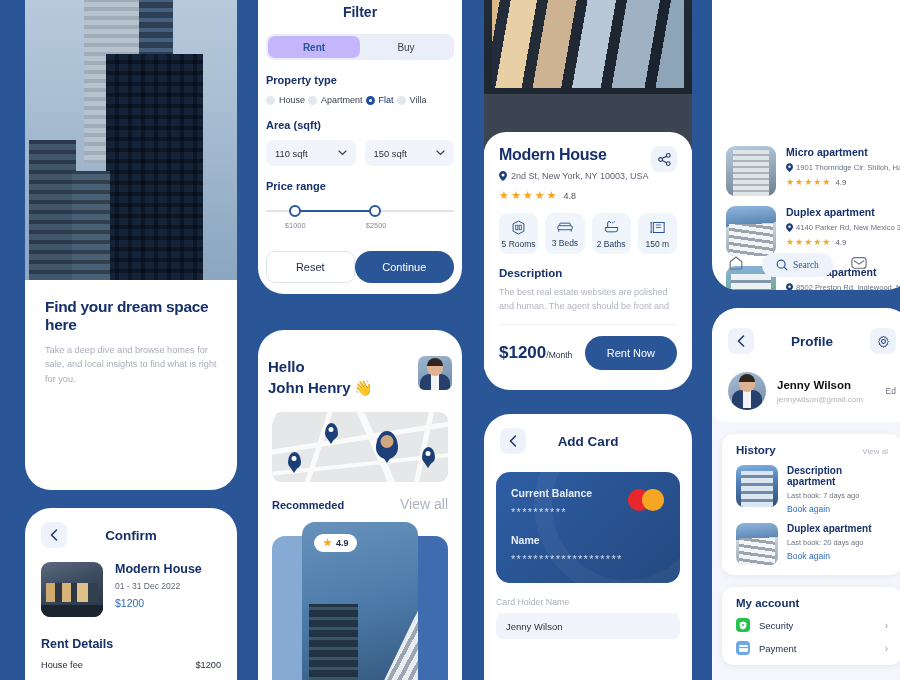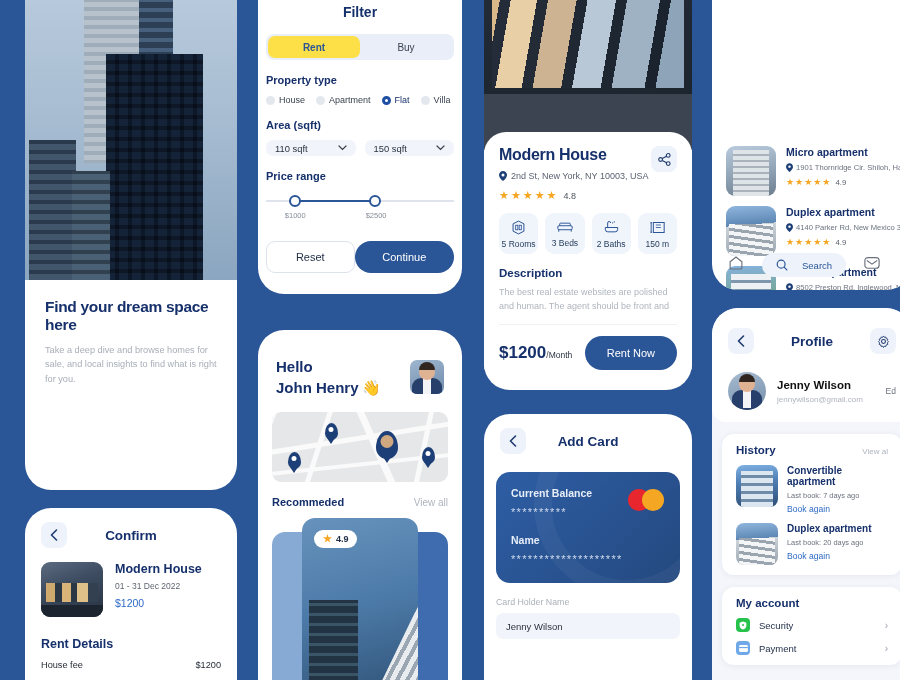--- a/index.html
+++ b/index.html
@@ -66,46 +66,46 @@
     font-size:9.2px; color:#262d38; }
   .cf-line b { font-weight:normal; }
 
   
   #scr-filter { left:258px; top:-50px; width:204px; height:344px; }
   .fl-title { text-align:center; font-size:14px; font-weight:bold; color:#16306b; padding-top:54px; }
   .seg { margin:14px 8px 0; height:26px; background:#e9eef8; border-radius:8px;
     display:flex; padding:2px; }
   .seg div { flex:1; display:flex; align-items:center; justify-content:center;
     font-size:10px; border-radius:7px; cursor:pointer; color:#3a4252; }
-  .seg .on { background:#fde047; color:#2a5597; font-weight:bold; }
+  .seg .on { background:#c4b5fd; color:#2a5597; font-weight:bold; }
   .fl-lab { font-size:11px; font-weight:bold; color:#16306b; margin:14px 8px 0; }
-  .radios { display:flex; gap:11px; margin:9px 8px 0; align-items:center; }
+  .radios { display:flex; gap:3px; margin:9px 8px 0; align-items:center; }
   .radio { display:flex; align-items:center; gap:4px; font-size:9px; color:#3b424e; cursor:pointer; }
   .radio i { width:9px; height:9px; border-radius:50%; background:#e3e7ee; display:block; flex:none; }
   .radio.on i { background:#fff; border:3px solid #1e4fa3; }
   .radio.on { color:#16306b; }
   .selrow { display:flex; gap:9px; margin:9px 8px 0; }
-  .sel { flex:1; height:16px; background:#f1f4fa; border-radius:7px;
+  .sel { flex:1; height:26px; background:#f1f4fa; border-radius:7px;
     display:flex; align-items:center; justify-content:space-between;
     padding:0 9px; font-size:9.4px; color:#2a3340; cursor:pointer; }
   .sliderwrap { margin:12px 8px 0; position:relative; height:14px; }
   .strack { position:absolute; top:6px; left:0; right:0; height:2px; background:#dfe4ec; }
   .sfill { position:absolute; top:6px; height:2px; background:#2a5597; }
   .knob { position:absolute; top:1px; width:12px; height:12px; border-radius:50%;
     border:2px solid #2a5597; background:#fff; cursor:pointer; }
   .slabels { position:relative; height:14px; margin:3px 8px 0; }
   .slabels span { position:absolute; font-size:7.5px; color:#868d99; }
   .fl-btns { display:flex; gap:0; margin:16px 8px 0; }
   .btn-o { flex:1; height:32px; border:1px solid #dde3ec; border-radius:9px; background:#fff;
     font-size:11px; color:#1d2b45; cursor:pointer; }
   .btn-f { flex:1.15; height:32px; border:none; border-radius:16px; background:#2a5597;
     color:#fff; font-size:11px; cursor:pointer; }
 
   #scr-hello { left:258px; top:330px; width:204px; height:400px; }
-  .hl-top { display:flex; align-items:center; justify-content:space-between; padding:26px 18px 0; }
+  .hl-top { display:flex; align-items:flex-start; justify-content:space-between; padding:26px 10px 0; }
   .hl-h1 { font-size:15px; font-weight:bold; color:#16306b; line-height:1.42; }
   .hl-ava { width:34px; height:34px; border-radius:7px; overflow:hidden; flex:none;
     background:linear-gradient(160deg,#9fb6cf,#6d8bab); position:relative; }
   .face { position:absolute; left:50%; transform:translateX(-50%); }
   .face .head { position:absolute; left:-8px; top:4px; width:16px; height:16px;
     border-radius:50%; background:#e0b294; }
   .face .hair { position:absolute; left:-8px; top:2px; width:16px; height:8px;
     border-radius:8px 8px 0 0; background:#30261f; }
   .face .body { position:absolute; left:-15px; top:18px; width:30px; height:20px;
     border-radius:9px 9px 0 0; background:#27406b; }
@@ -117,21 +117,21 @@
     border-radius:50% 50% 50% 50%/60% 60% 40% 40%; }
   .pin::after { content:""; position:absolute; left:50%; top:4px; transform:translateX(-50%);
     width:5px; height:5px; border-radius:50%; background:#fff; }
   .pin.big { width:22px; height:28px; }
   .pin.big::after { width:13px; height:13px; top:4px; background:#cfa87f; }
   .pin .tip { position:absolute; left:50%; bottom:-4px; transform:translateX(-50%);
     border-left:4px solid transparent; border-right:4px solid transparent; border-top:6px solid #1d3f77;}
   .rec-row { display:flex; justify-content:space-between; align-items:baseline;
     padding:14px 14px 0; }
   .rec-t { font-size:11px; font-weight:bold; color:#16306b; }
-  .rec-v { font-size:10px; color:#aeb4be; cursor:pointer; }
+  .rec-v { font-size:14px; color:#aeb4be; cursor:pointer; }
   .cards3 { position:relative; margin:10px 14px 0; height:200px; }
   .c3 { position:absolute; border-radius:13px; }
   .c3.back-l { left:0; top:14px; width:50px; height:175px; background:#87aad4; }
   .c3.back-r { right:0; top:14px; width:50px; height:175px; background:#3f6cae; }
   .c3.front { left:30px; right:30px; top:0; height:195px; overflow:hidden;
     background:linear-gradient(165deg,#6792bd 0%,#4c7aa8 45%,#2b4c6e 100%); }
   .c3 .bldg { position:absolute; left:6%; bottom:0; width:42%; height:58%;
     background:repeating-linear-gradient(0deg,#223344 0 7px,#3a5468 7px 10px); }
   .c3 .bldg2 { position:absolute; right:0; bottom:0; width:54%; height:72%;
     background:repeating-linear-gradient(118deg,#e9ecef 0 5px,#9aa6b2 5px 9px);
@@ -191,22 +191,22 @@
   #scr-list { left:712px; top:-150px; width:200px; height:440px; }
   .li { display:flex; gap:10px; padding:10px 14px 0; }
   .li-th { width:50px; height:50px; border-radius:9px; flex:none; overflow:hidden; position:relative; }
   .li-n { font-size:10.5px; font-weight:bold; color:#16306b; }
   .li-a { display:flex; align-items:center; gap:3px; margin-top:5px; font-size:7.6px;
     color:#6b727e; white-space:nowrap; }
   .li-r { display:flex; align-items:center; gap:1px; margin-top:5px; font-size:7.8px; color:#5a606b; }
   .li-r .star { font-size:9px; }
   .navbar { position:absolute; left:0; right:0; bottom:0; height:50px;
     display:flex; align-items:center; gap:18px; padding:0 16px; }
-  .nav-pill { display:flex; align-items:center; gap:14px; background:#eef3fb;
-    border-radius:14px; padding:6px 14px; font-size:9.5px; color:#2a5597; cursor:pointer; }
+  .nav-pill { display:flex; align-items:center; gap:5px; background:#eef3fb;
+    border-radius:14px; padding:6px 14px; font-size:9.5px; color:#2a5597; cursor:pointer;font-family:Liberation Serif, serif; }
 
   #scr-profile { left:712px; top:308px; width:200px; height:420px; }
   .pf-u { display:flex; align-items:center; gap:11px; padding:12px 16px 0; }
   .pf-av { width:38px; height:38px; border-radius:50%; overflow:hidden; flex:none;
     background:linear-gradient(160deg,#a9bdd2,#728ca8); position:relative; }
   .pf-n { font-size:11.5px; font-weight:bold; color:#111; }
   .pf-e { font-size:8px; color:#b0b5bd; margin-top:4px; }
   .pf-ed { margin-left:auto; font-size:8.5px; color:#6b727e; cursor:pointer; }
   .sect { margin:12px 10px 0; background:#fff; border-radius:12px;
     box-shadow:0 1px 6px rgba(20,40,80,.07); padding:10px 8px 10px; }
@@ -629,21 +629,21 @@
     <div class="sect">
       <div class="sect-h">
         <div class="sect-t">History</div>
         <div class="sect-v">View al</div>
       </div>
       <div class="hi">
         <div class="hi-th">
             <div class="bt e"></div>
           </div>
         <div>
-          <div class="hi-n">Convertible apartment</div>
+          <div class="hi-n">Description apartment</div>
           <div class="hi-d">Last book: 7 days ago</div>
           <div class="hi-b">Book again</div>
         </div>
       </div>
       <div class="hi">
         <div class="hi-th">
             <div class="bt b"></div>
           </div>
         <div>
           <div class="hi-n">Duplex apartment</div>

